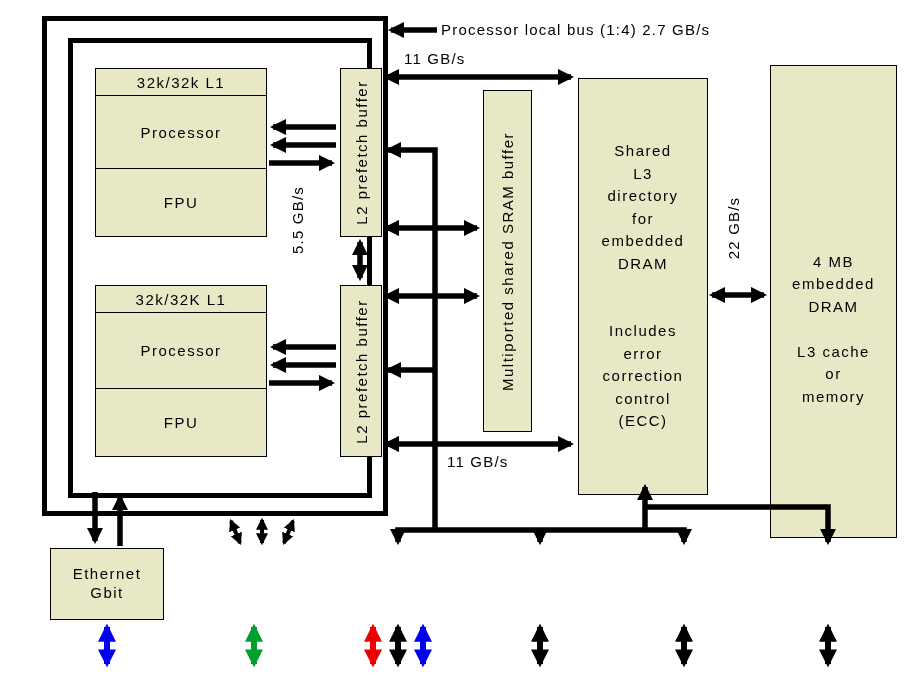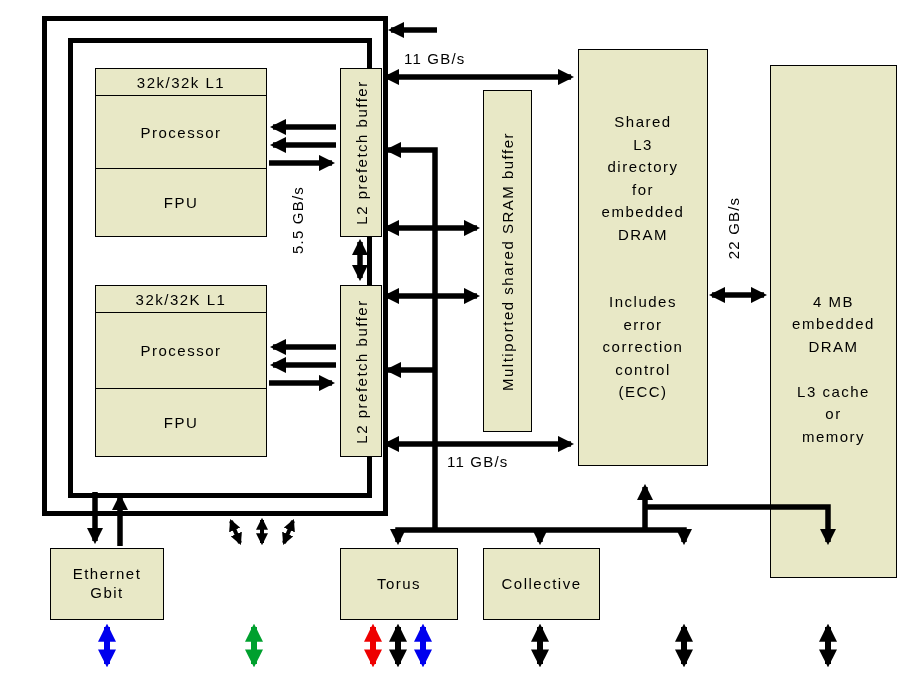--- a/index.html
+++ b/index.html
@@ -53,57 +53,52 @@
     <span>L2 prefetch buffer</span>
   </div>
   <div class="vbox" style="left:340px;top:285px;width:40px;height:170px">
     <span>L2 prefetch buffer</span>
   </div>
 
   <div class="vbox" style="left:483px;top:90px;width:47px;height:340px">
     <span>Multiported shared SRAM buffer</span>
   </div>
 
-  <div class="box center pre" style="left:578px;top:49px;width:128px;height:415px">
+  <div class="box center pre" style="left:578px;top:78px;width:128px;height:415px">
     <span>Shared
 L3
 directory
 for
 embedded
 DRAM
 
 
 Includes
 error
 correction
 control
 (ECC)</span>
   </div>
 
-  <div class="box center pre" style="left:770px;top:65px;width:125px;height:415px;padding-top:96px">
+  <div class="box center pre" style="left:770px;top:65px;width:125px;height:415px;padding-top:56px">
     <span>4 MB
 embedded
 DRAM
 
 L3 cache
 or
 memory</span>
   </div>
 
   <div class="box center pre io" style="left:50px;top:548px;width:112px;height:70px">
     <span>Ethernet
 Gbit</span>
   </div>
-  <div class="box center pre io" style="left:340px;top:548px;width:116px;height:70px">
-    <span>Torus</span>
-  </div>
-  <div class="box center pre io" style="left:483px;top:548px;width:115px;height:70px">
-    <span>Collective</span>
-  </div>
 
+  <div class="lbl" style="left:441px;top:21px">Processor local bus (1:4) 2.7 GB/s</div>
   <div class="lbl" style="left:404px;top:50px">11 GB/s</div>
   <div class="lbl" style="left:447px;top:453px">11 GB/s</div>
   <div class="vlbl" style="left:238px;top:210px">5.5 GB/s</div>
   <div class="vlbl" style="left:674px;top:218px">22 GB/s</div>
 
   <svg class="wires" width="912" height="684" viewBox="0 0 912 684">
     <defs>
       <marker id="mk" viewBox="0 0 8 8" refX="6.5" refY="4" markerWidth="3" markerHeight="3" orient="auto-start-reverse">
           <path d="M0,0L8,4L0,8Z" style="fill:var(--arrow)"></path>
         </marker>

